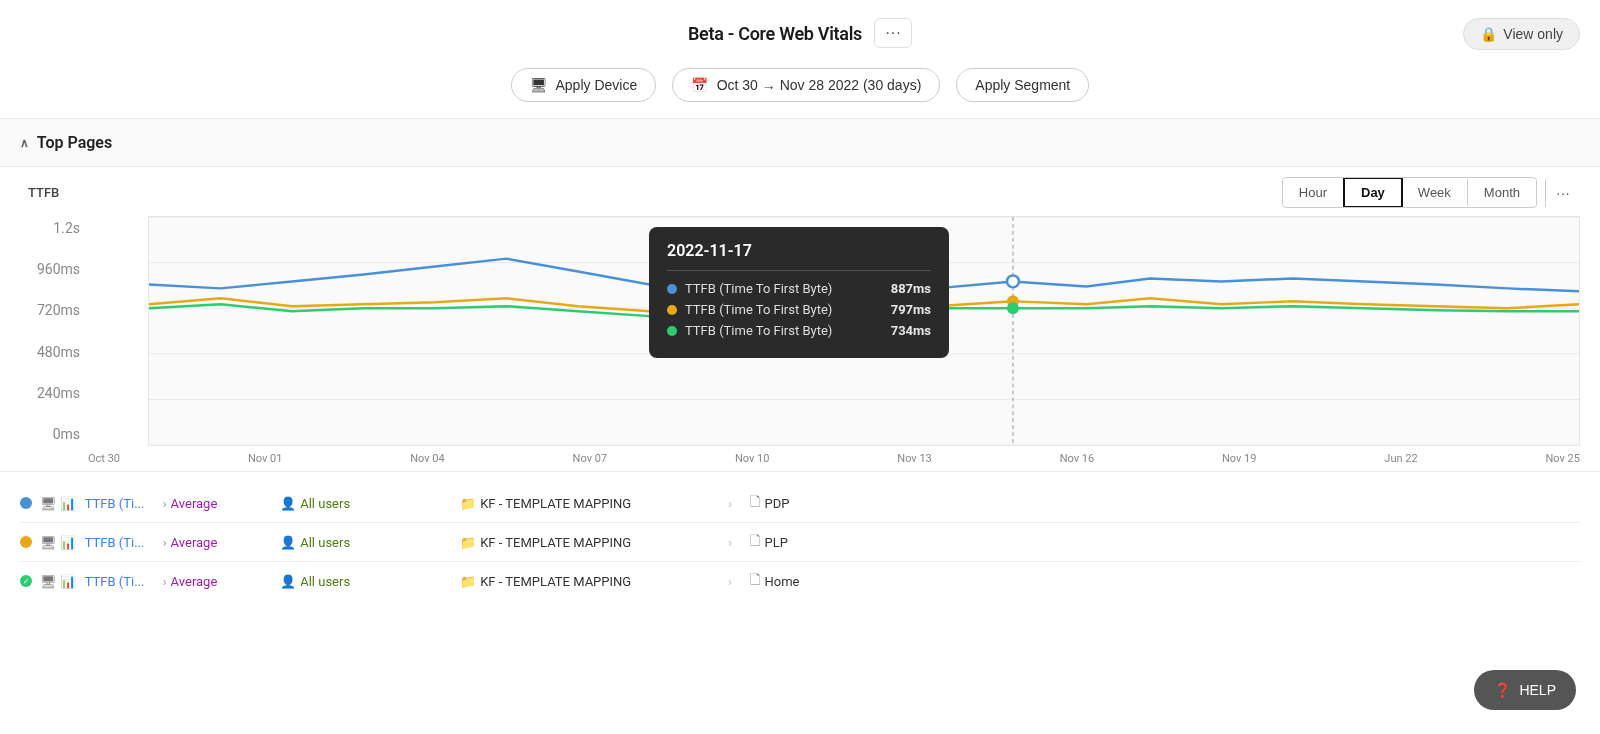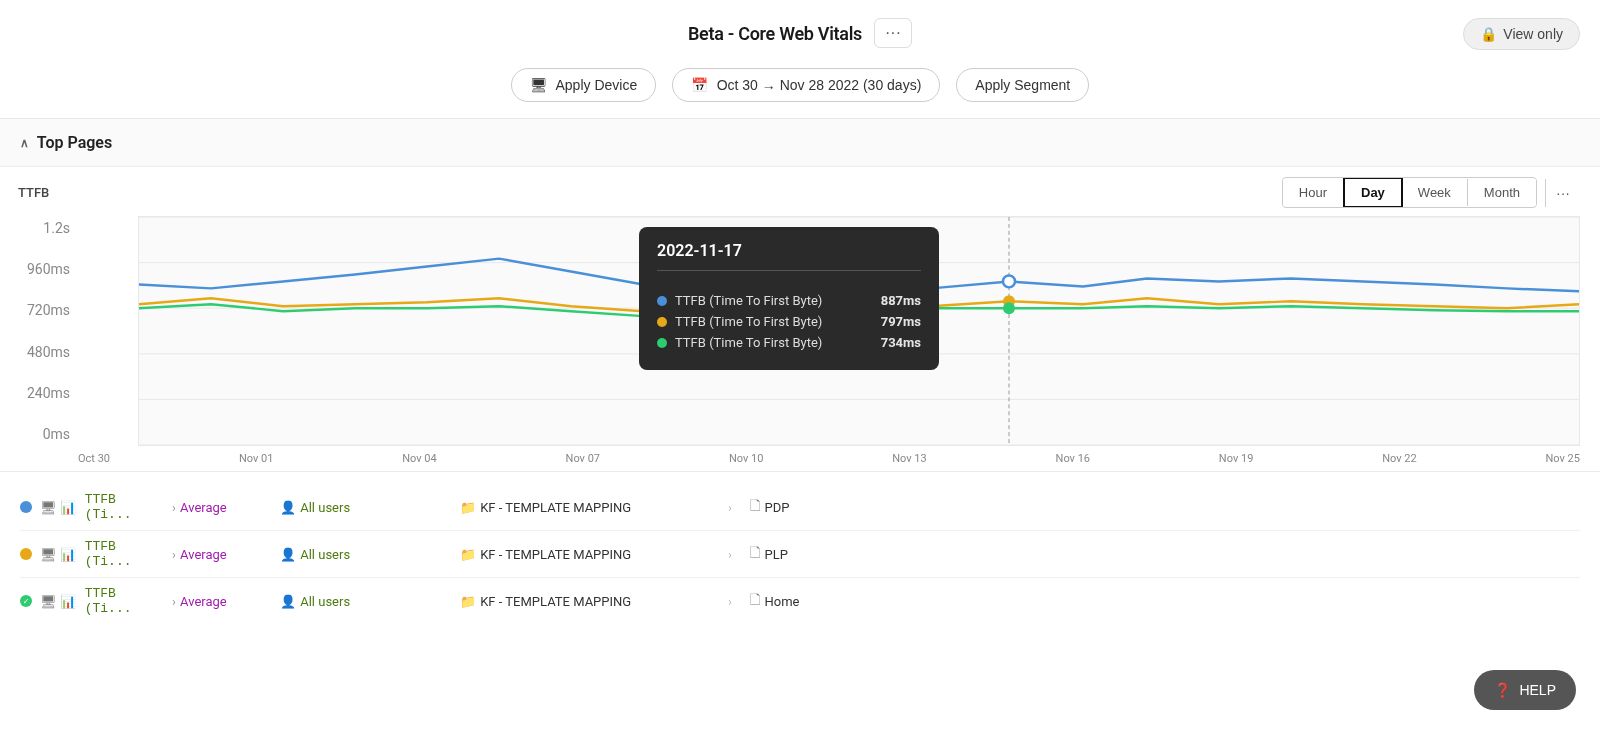--- a/index.html
+++ b/index.html
@@ -91,21 +91,21 @@
       font-size: 16px;
       font-weight: 600;
       color: #222;
       background: #fafafa;
       border-bottom: 1px solid #ebebeb;
     }
     .chevron-icon { font-size: 12px; color: #666; }
 
     .chart-container {
       position: relative;
-      padding: 10px 20px 0 18px;
+      padding: 10px 20px 0 28px;
       background: #fff;
     }
 
     .chart-header {
       display: flex;
       align-items: center;
       justify-content: space-between;
       margin-bottom: 8px;
     }
     .chart-label {
@@ -199,21 +199,21 @@
       border-radius: 8px;
       padding: 14px 18px;
       min-width: 300px;
       font-size: 13px;
       z-index: 10;
       pointer-events: none;
     }
     .tooltip-date {
       font-size: 16px;
       font-weight: 600;
-      margin-bottom: 22px;
+      margin-bottom: 10px;
       padding-bottom: 10px;
       border-bottom: 1px solid #555;
     }
     .tooltip-row {
       display: flex;
       align-items: center;
       gap: 8px;
       margin-bottom: 6px;
     }
     .tooltip-dot {
@@ -250,21 +250,21 @@
       border-radius: 50%;
       display: flex; align-items: center; justify-content: center;
       font-size: 8px; color: #fff;
     }
     .series-icons {
       display: flex; align-items: center; gap: 4px;
       margin-right: 8px;
       color: #777;
       font-size: 13px;
     }
-    .series-name { color: #4d7c0f; margin-right: 4px; min-width: 70px; font-family: Liberation Mono, monospace; }
+    .series-name { color: #3b82f6; margin-right: 4px; min-width: 70px; }
     .series-arrow { color: #999; margin: 0 4px; }
     .series-metric { color: #a21caf; min-width: 80px; margin-right: 20px; }
     .series-user-icon { color: #777; margin-right: 4px; }
     .series-users { color: #4d7c0f; min-width: 80px; margin-right: 20px; }
     .series-folder { color: #777; margin-right: 4px; }
     .series-segment { color: #333; min-width: 160px; }
     .series-chevron { color: #bbb; margin: 0 8px; }
     .series-page-icon { color: #777; margin-right: 4px; }
     .series-page { color: #333; }
 
@@ -403,21 +403,21 @@
 
   <div class="x-axis">
     <span>Oct 30</span>
     <span>Nov 01</span>
     <span>Nov 04</span>
     <span>Nov 07</span>
     <span>Nov 10</span>
     <span>Nov 13</span>
     <span>Nov 16</span>
     <span>Nov 19</span>
-    <span>Nov 22</span>
+    <span>Jun 22</span>
     <span>Nov 25</span>
   </div>
 </div>
 
 <div class="series-table">
 
   <div class="series-row">
     <div class="col1">
       <div class="series-color-dot" style="background:#4a90d9;"></div>
       <div class="series-icons">

